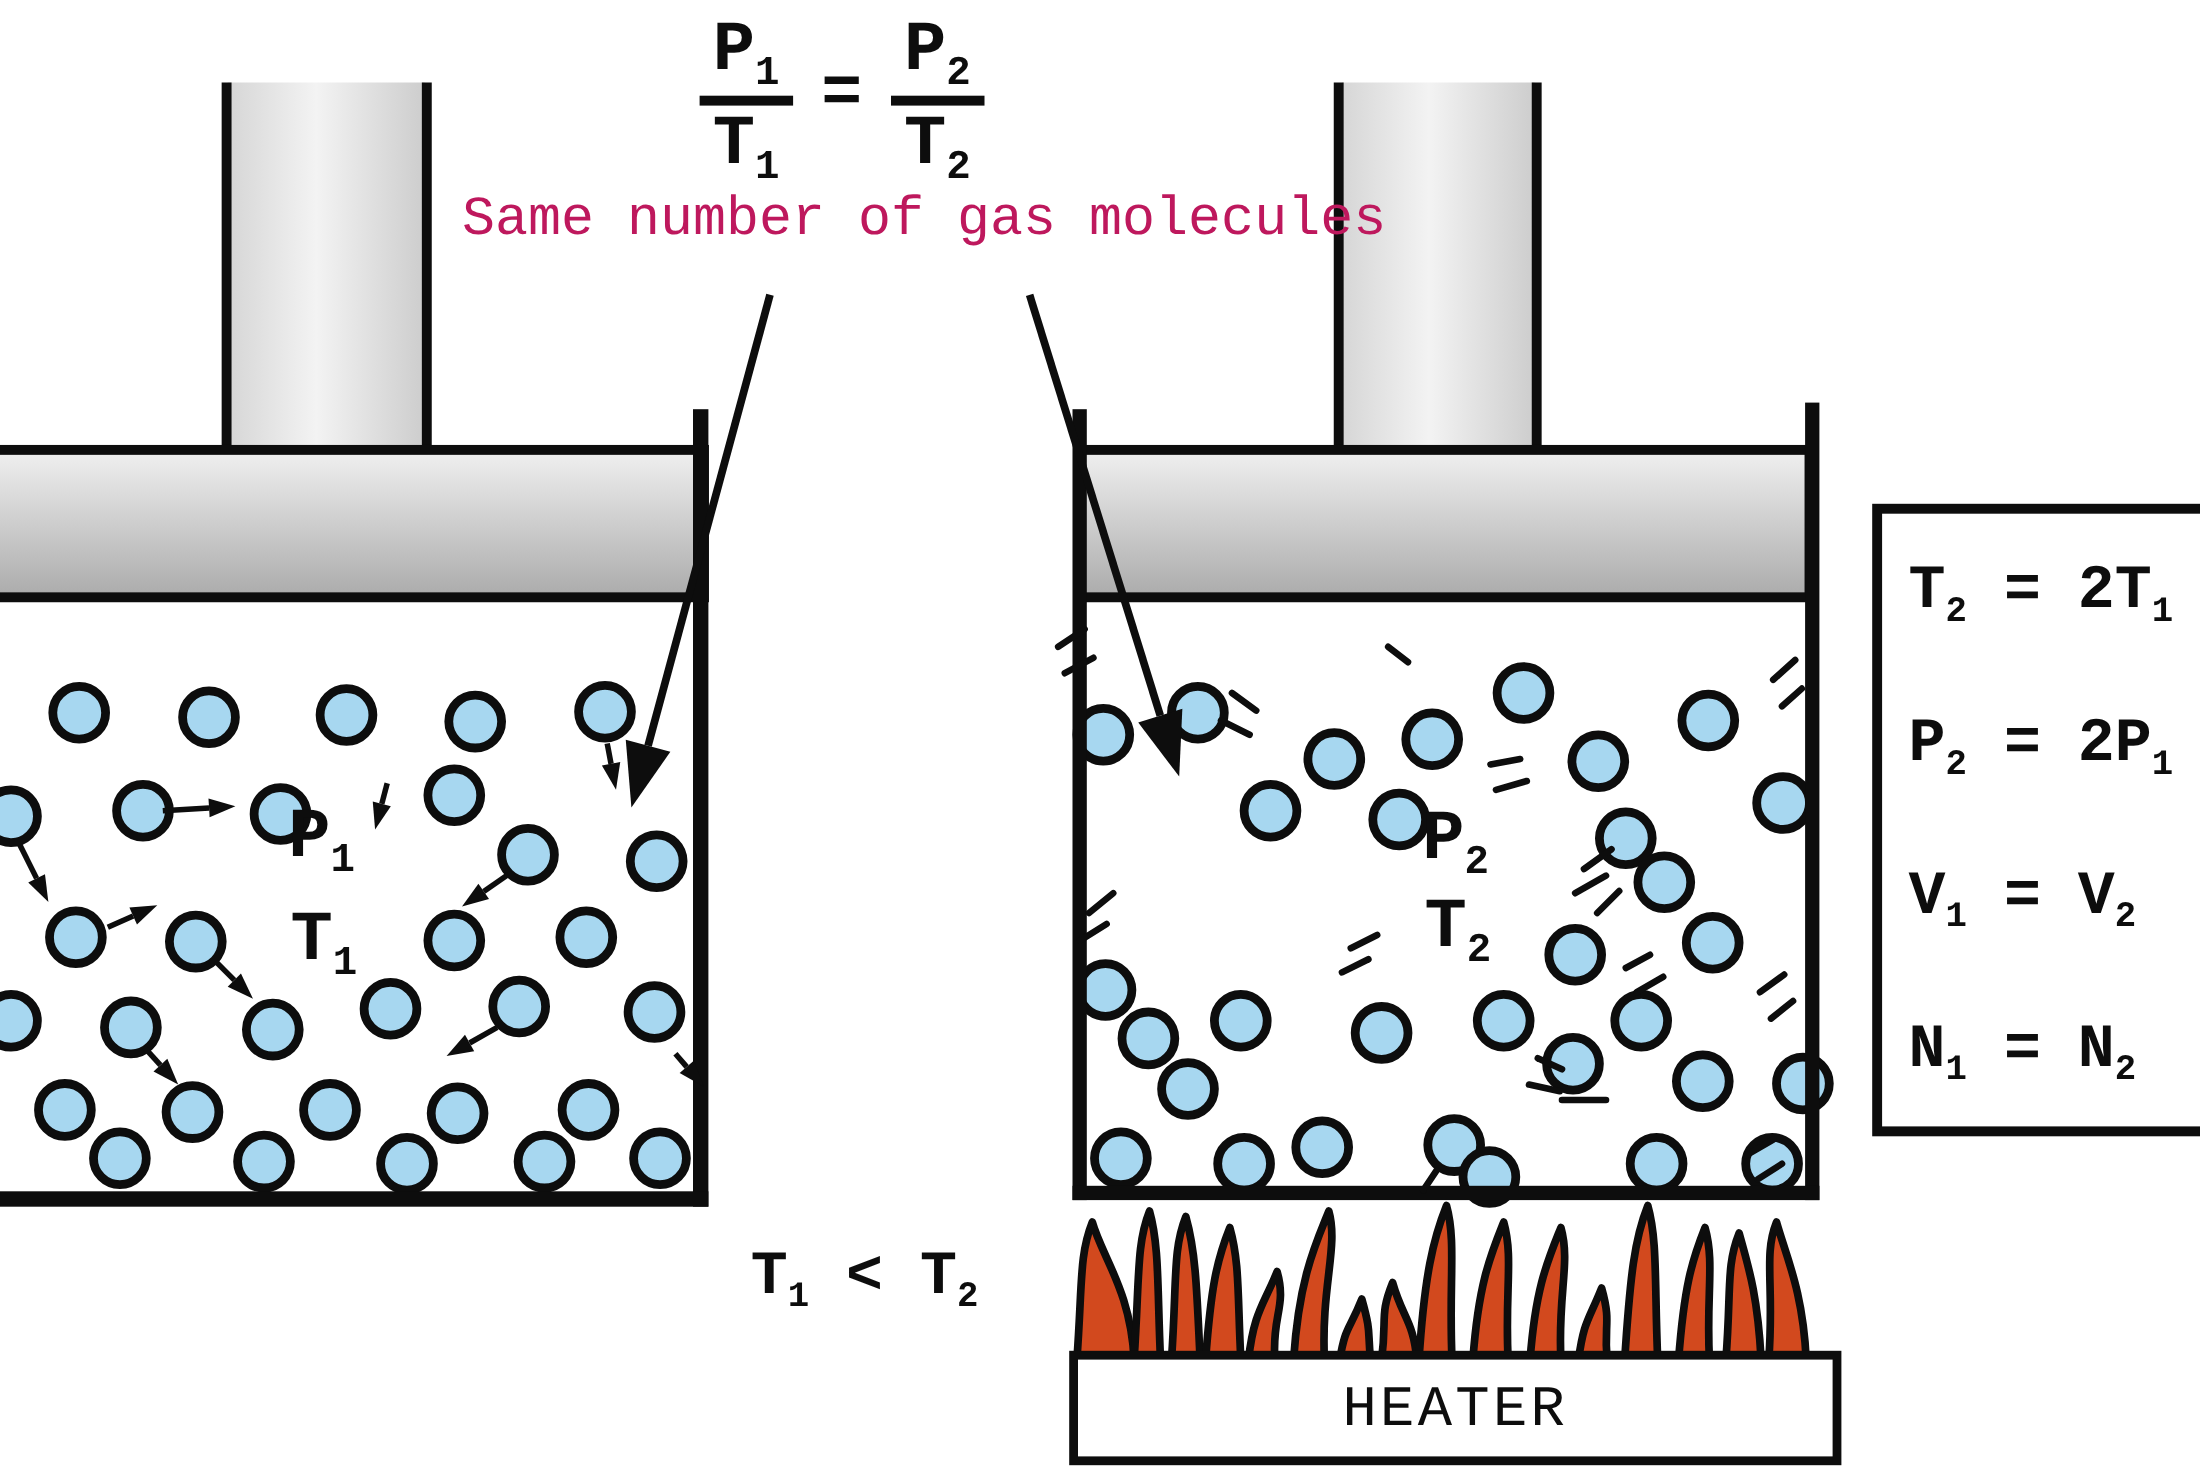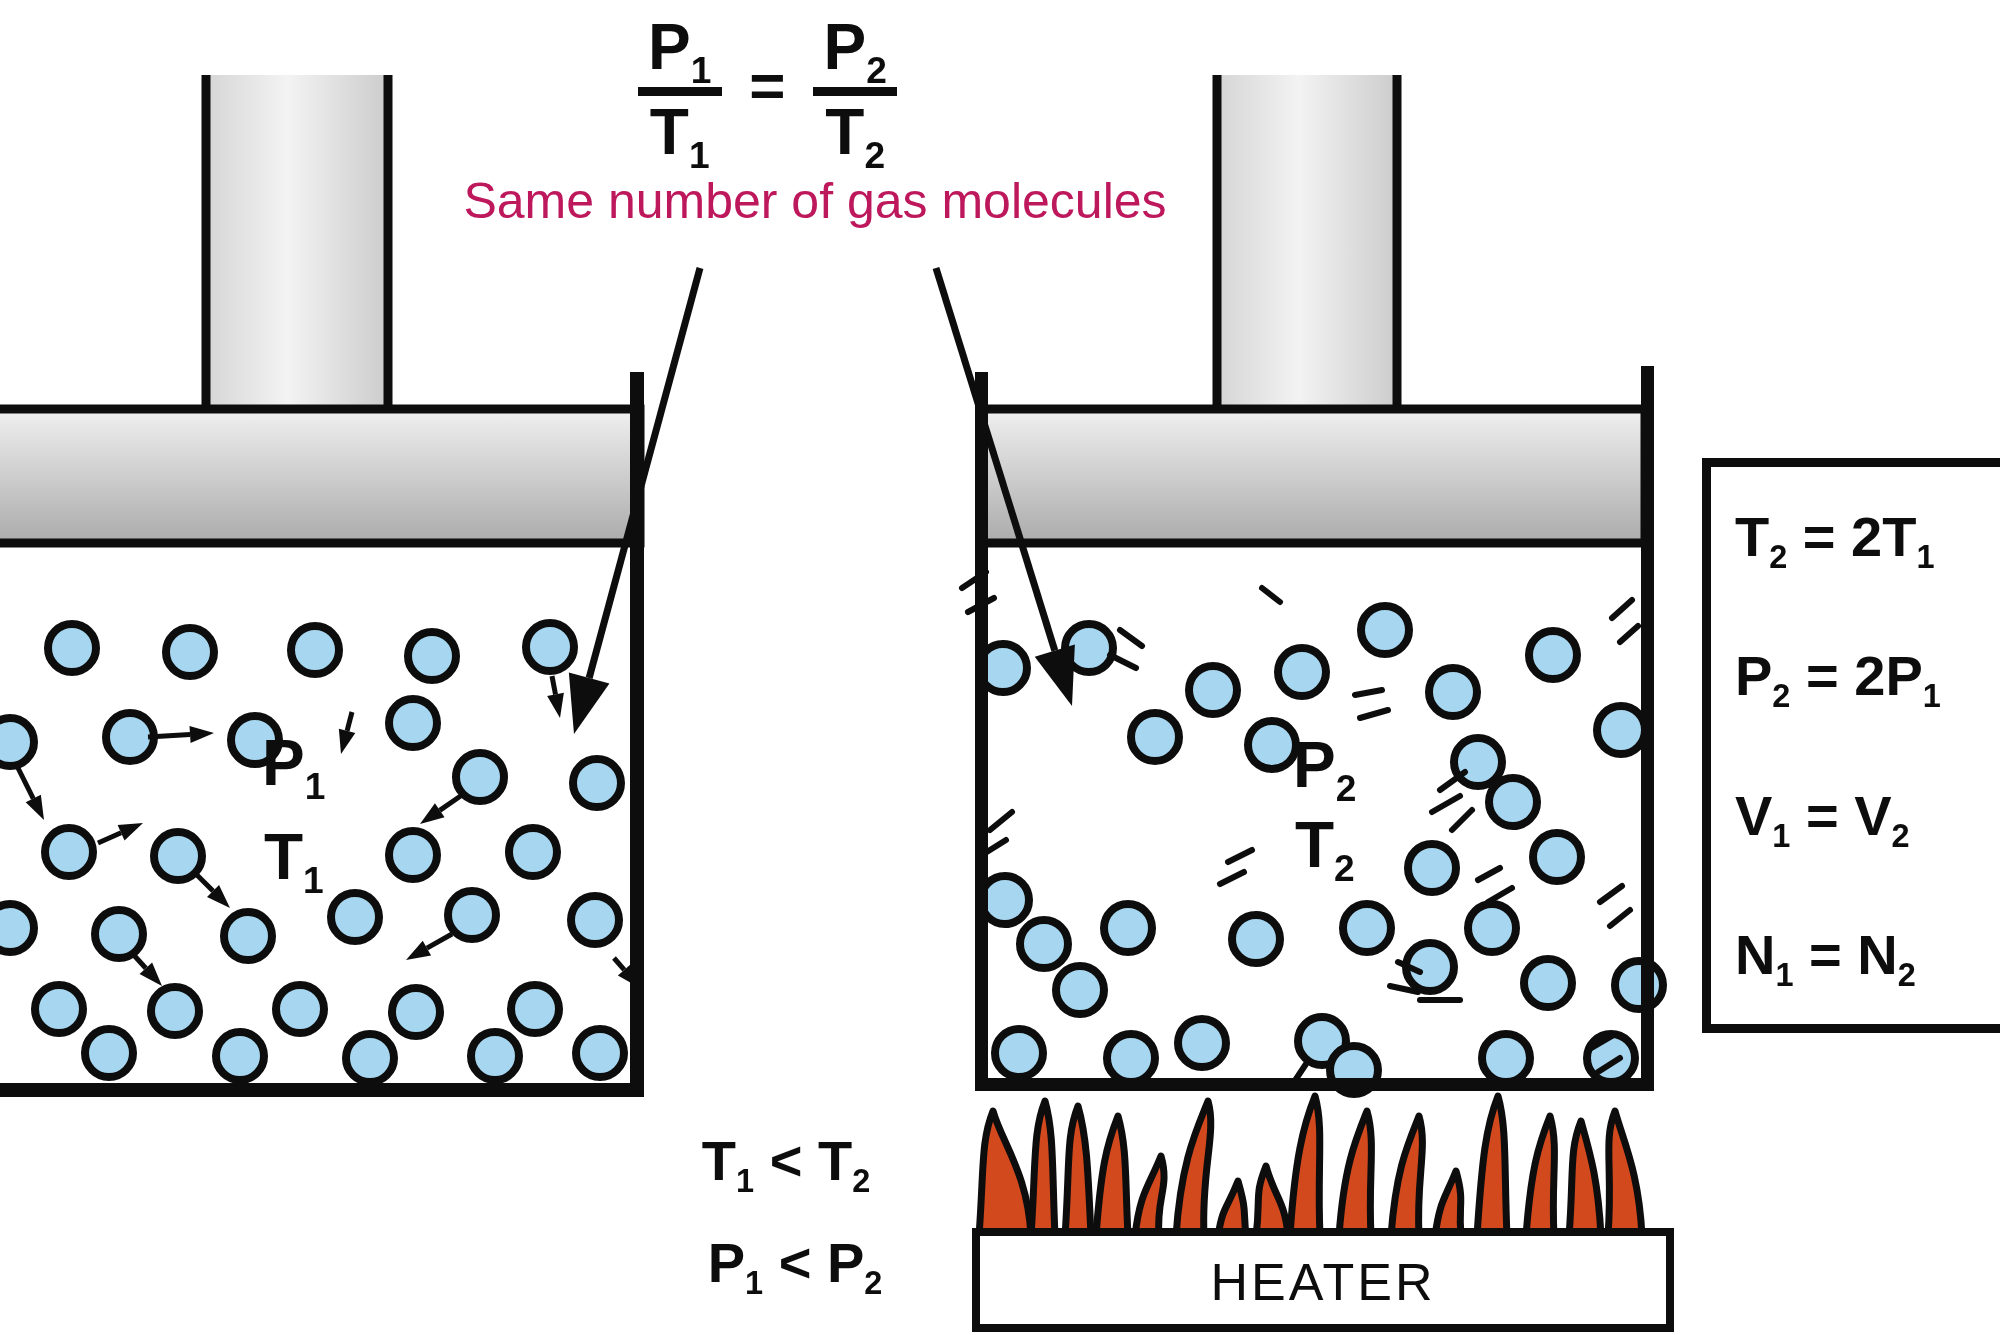--- a/index.html
+++ b/index.html
@@ -1,18 +1,18 @@
 <!DOCTYPE html>
 <html><head>
 <meta charset="utf-8">
 <style>
   html,body{margin:0;padding:0;background:#ffffff;}
   #stage{
     position:relative;width:2000px;height:1335px;background:#ffffff;overflow:hidden;
-    font-family:Liberation Sans, sans-serif;color:#0d0d0d;
+    font-family:Liberation Mono, monospace;color:#0d0d0d;
   }
   #scene-svg{position:absolute;left:0;top:0;}
   .txt{position:absolute;white-space:nowrap;color:#0d0d0d;}
   sub{font-size:58%;line-height:0;}
   .formula{position:absolute;left:636px;top:14px;display:flex;align-items:center;gap:26px;}
   .frac{display:flex;flex-direction:column;align-items:center;font-size:64px;font-weight:700;line-height:1.04;}
   .frac .num{padding:0 12px 6px;}
   .frac .den{border-top:9px solid #0d0d0d;padding:3px 12px 0;}
   .eqsign{font-size:62px;font-weight:700;margin-top:-8px;}
   .caption{left:420px;top:172px;width:790px;text-align:center;font-size:50px;font-weight:400;color:#be185d;}
@@ -221,17 +221,16 @@
   <div class="txt plabel" style="left:1295px;top:808px;">T<sub>2</sub></div>
 
   <div class="relations-box">
     <div class="row">T<sub>2</sub> = 2T<sub>1</sub></div>
     <div class="row">P<sub>2</sub> = 2P<sub>1</sub></div>
     <div class="row">V<sub>1</sub> = V<sub>2</sub></div>
     <div class="row">N<sub>1</sub> = N<sub>2</sub></div>
   </div>
 
   <div class="txt cmp" style="left:636px;top:1128px;width:300px;">T<sub>1</sub> &lt; T<sub>2</sub></div>
-  <div class="txt cmp" style="left:640px;top:1230px;width:310px;">P<sub>1</sub> &lt; P<sub>2</sub></div>
 
   <div class="txt heater-label">HEATER</div>
 
 </div>
 
 </body></html>

